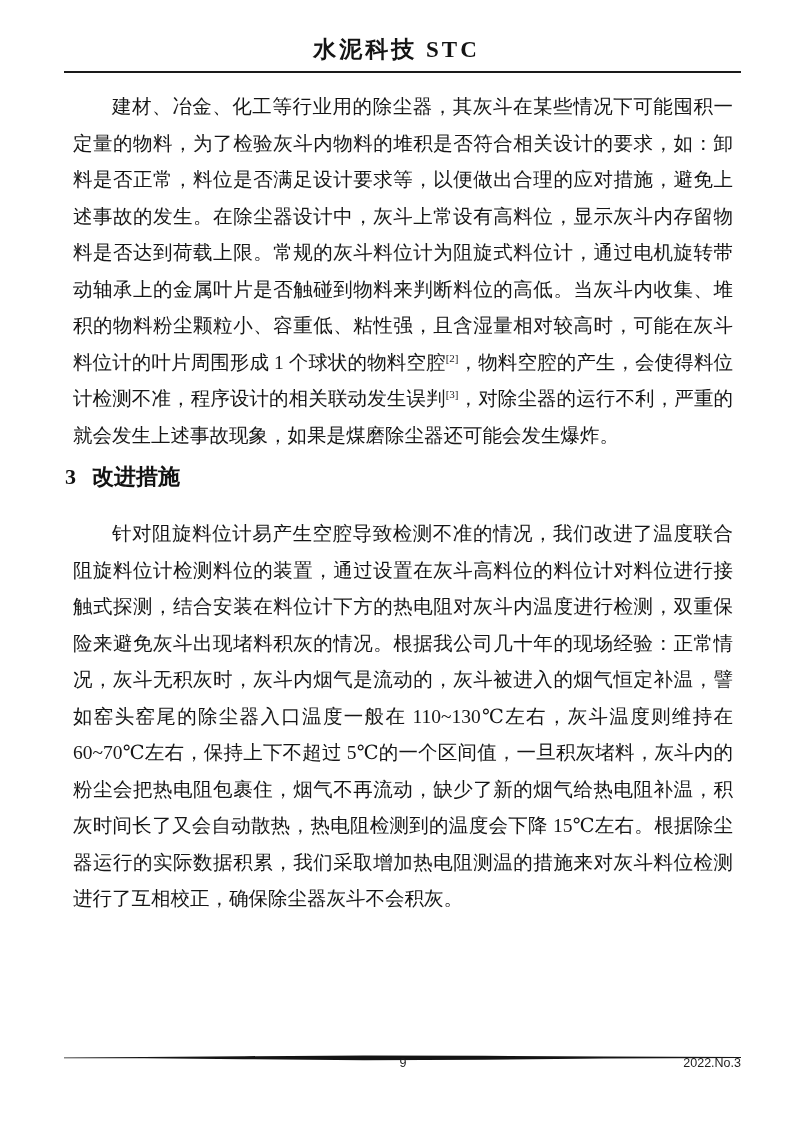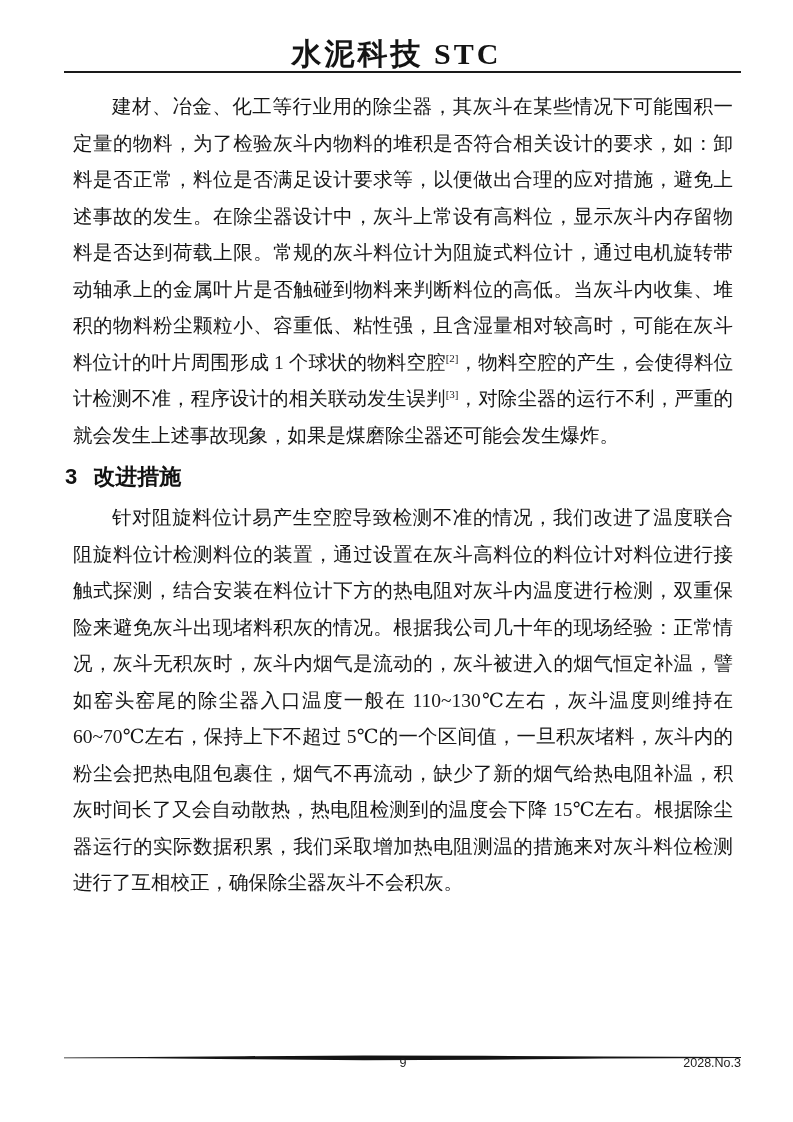--- a/index.html
+++ b/index.html
@@ -9,21 +9,21 @@
     height: 1122px;
     background: #ffffff;
     color: #161616;
     font-family: "Liberation Serif", "DejaVu Serif", serif;
     overflow: hidden;
   }
   .journal-title {
     position: absolute;
     top: 34px; left: 0; right: 0;
     text-align: center;
-    font-size: 30px;
+    font-size: 23px;
     letter-spacing: 3px;
     font-weight: 600;
     color: #141414;
   }
   .header-rule {
     position: absolute;
     top: 71px; left: 64px; right: 52px;
     border-top: 2px solid #1a1a1a;
   }
   .article-body {
@@ -37,22 +37,22 @@
   .para {
     margin: 8px;
     text-indent: 2em;
   }
   .citation {
     font-size: 11px;
     line-height: 0;
     vertical-align: 7px;
   }
   .section-heading {
-    margin: 6px 0 8px 0;
-    font-family: Liberation Sans, sans-serif;
+    margin: 6px 0 24px 0;
+    font-family: Liberation Serif, serif;
     font-size: 22px;
     font-weight: bold;
     line-height: 30px;
     color: #121212;
     text-indent: 0;
   }
   .section-heading .sec-num { margin-right: 16px; }
   .footer-rule-wrap {
     position: absolute;
     top: 1048px; left: 64px;
@@ -96,16 +96,16 @@
   </main>
 
   <div class="footer-rule-wrap">
     <svg width="677" height="8" viewBox="0 0 677 8" xmlns="http://www.w3.org/2000/svg">
       <polygon fill="#141414" points="0,3.4 80,2.9 180,2.2 300,1.4 420,1.8 540,2.4 677,2.9 677,3.9 540,4.6 420,5.8 300,6.2 180,5.2 80,4.3 0,4.2"></polygon>
     </svg>
   </div>
 
   <div class="footer-row">
     <span class="page-number">9</span>
-    <span class="issue-label">2028.No.3</span>
+    <span class="issue-label">2022.No.3</span>
   </div>
 
 </div>
 
 </body></html>

